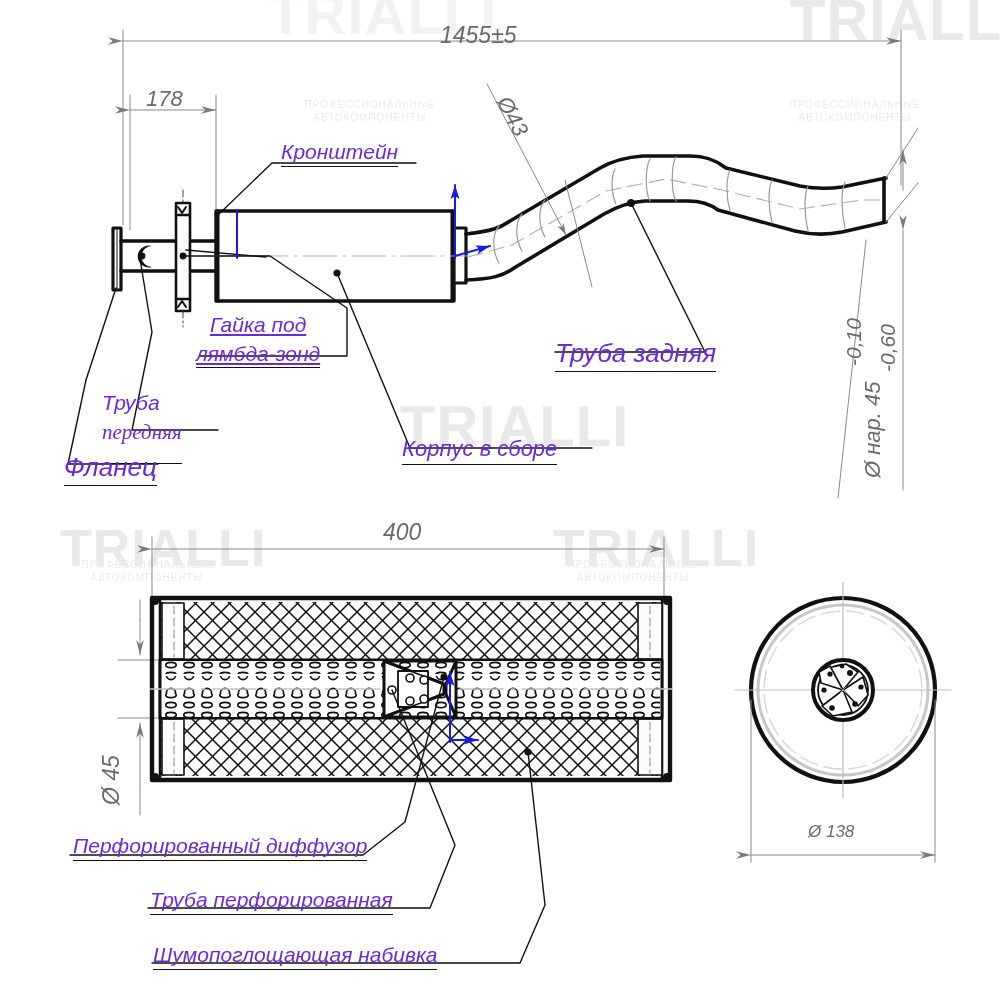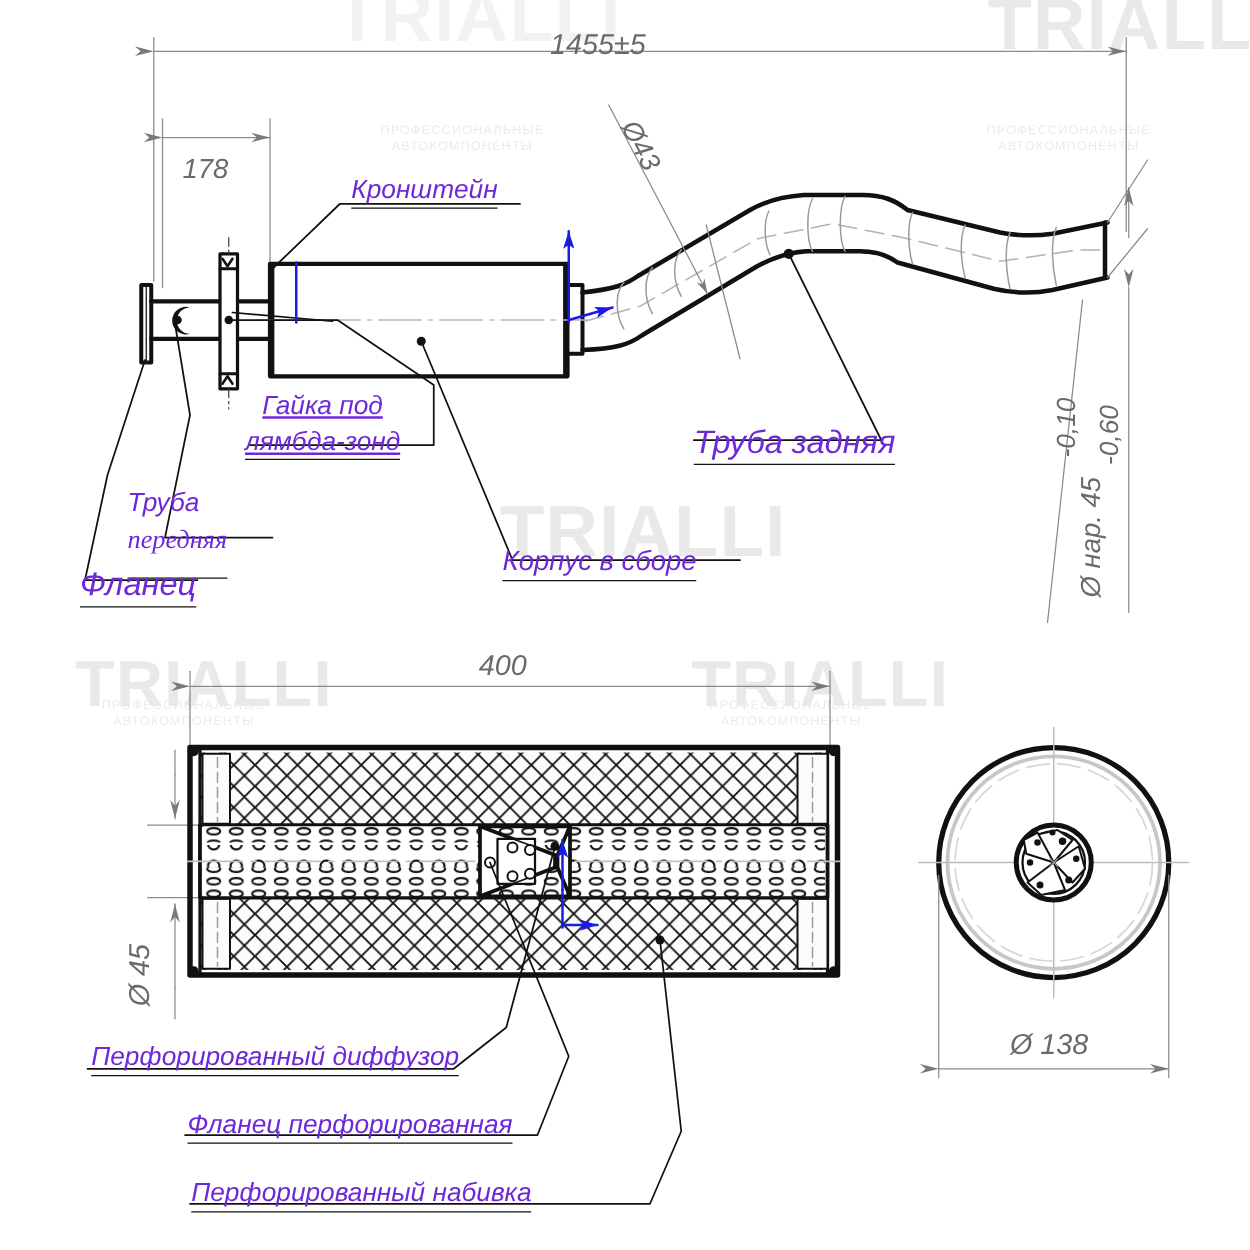--- a/index.html
+++ b/index.html
@@ -310,21 +310,21 @@
       <line x1="751" y1="700" x2="751" y2="862" stroke="#8a8a8a" stroke-width="1"></line>
       <line x1="935" y1="700" x2="935" y2="862" stroke="#8a8a8a" stroke-width="1"></line>
       <line x1="751" y1="855" x2="935" y2="855" stroke="#8a8a8a" stroke-width="1" marker-start="url(#dimArrL)" marker-end="url(#dimArrR)"></line>
     </g>
 
     </g>
   </svg>
 
   <div class="dim" style="left:440px;top:22px;font-size:23px;">1455±5</div>
 
-  <div class="dim" style="left:146px;top:86px;font-size:22px;margin-top:36px;">178</div>
+  <div class="dim" style="left:146px;top:86px;font-size:22px;">178</div>
 
   <div class="dim" style="left:514px;top:92px;font-size:22px;transform:rotate(62deg);transform-origin:left top;">Ø43</div>
 
   <div class="dim" style="left:860px;top:478px;font-size:22px;transform:rotate(-90deg);transform-origin:left top;">Ø нар. 45</div>
 
   <div class="dim" style="left:842px;top:366px;font-size:21px;transform:rotate(-90deg);transform-origin:left top;">-0,10</div>
 
   <div class="dim" style="left:876px;top:372px;font-size:21px;transform:rotate(-90deg);transform-origin:left top;">-0,60</div>
 
   <div class="lbl" style="left:281px;top:140px;font-size:21px;border-bottom:1.6px solid #111;padding-bottom:2px;">Кронштейн</div>
@@ -344,19 +344,19 @@
   <div class="lbl" style="left:555px;top:338px;font-size:26px;border-bottom:1.6px solid #111;padding-bottom:2px;">Труба задняя</div>
 
   <div class="lbl" style="left:402px;top:436px;font-size:22px;border-bottom:1.6px solid #111;padding-bottom:2px;">Корпус в сборе</div>
 
   <div class="dim" style="left:383px;top:519px;font-size:23px;">400</div>
 
   <div class="dim" style="left:98px;top:805px;font-size:23px;transform:rotate(-90deg);transform-origin:left top;">Ø 45</div>
 
   <div class="lbl" style="left:73px;top:834px;font-size:21px;border-bottom:1.6px solid #111;padding-bottom:2px;">Перфорированный диффузор</div>
 
-  <div class="lbl" style="left:150px;top:888px;font-size:21px;border-bottom:1.6px solid #111;padding-bottom:2px;">Фланец перфорированная</div>
-
-  <div class="lbl" style="left:153px;top:943px;font-size:21px;border-bottom:1.6px solid #111;padding-bottom:2px;">Перфорированный набивка</div>
-
-  <div class="dim" style="left:808px;top:822px;font-size:23px;">Ø 138</div>
+  <div class="lbl" style="left:150px;top:888px;font-size:21px;border-bottom:1.6px solid #111;padding-bottom:2px;">Труба перфорированная</div>
+
+  <div class="lbl" style="left:153px;top:943px;font-size:21px;border-bottom:1.6px solid #111;padding-bottom:2px;">Шумопоглощающая набивка</div>
+
+  <div class="dim" style="left:808px;top:822px;font-size:17px;">Ø 138</div>
 
 </div>
 
 </body></html>

